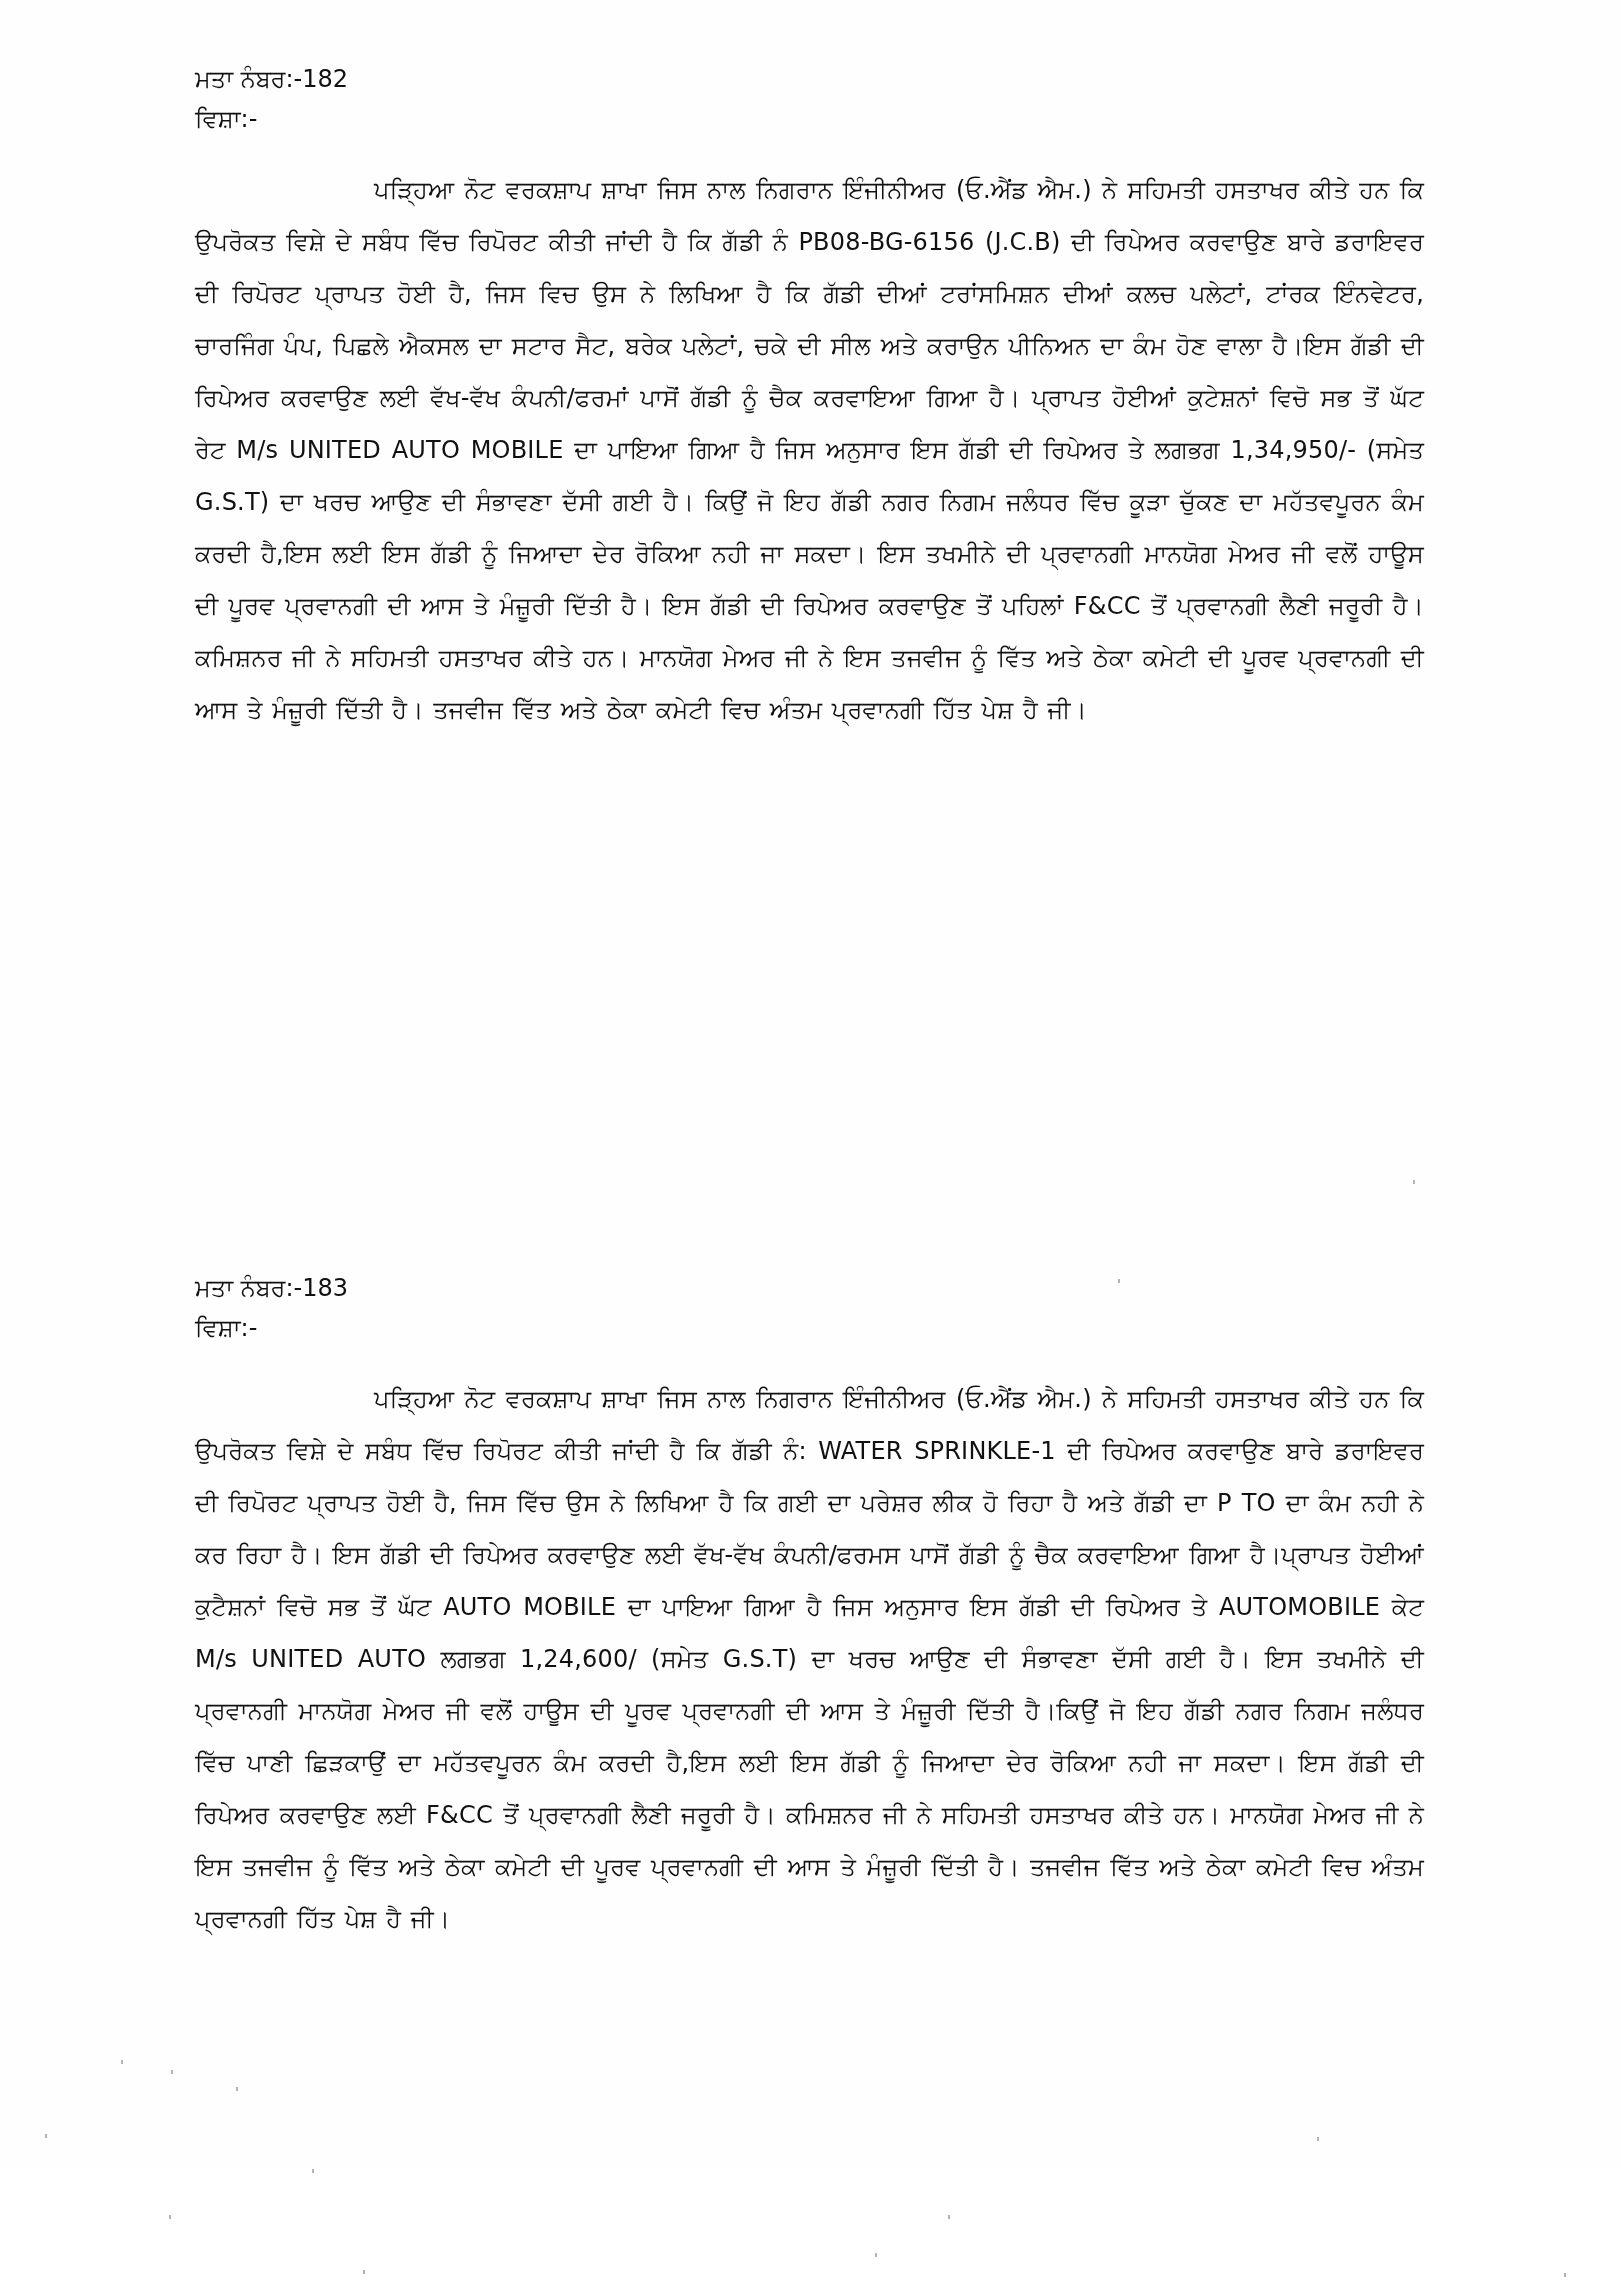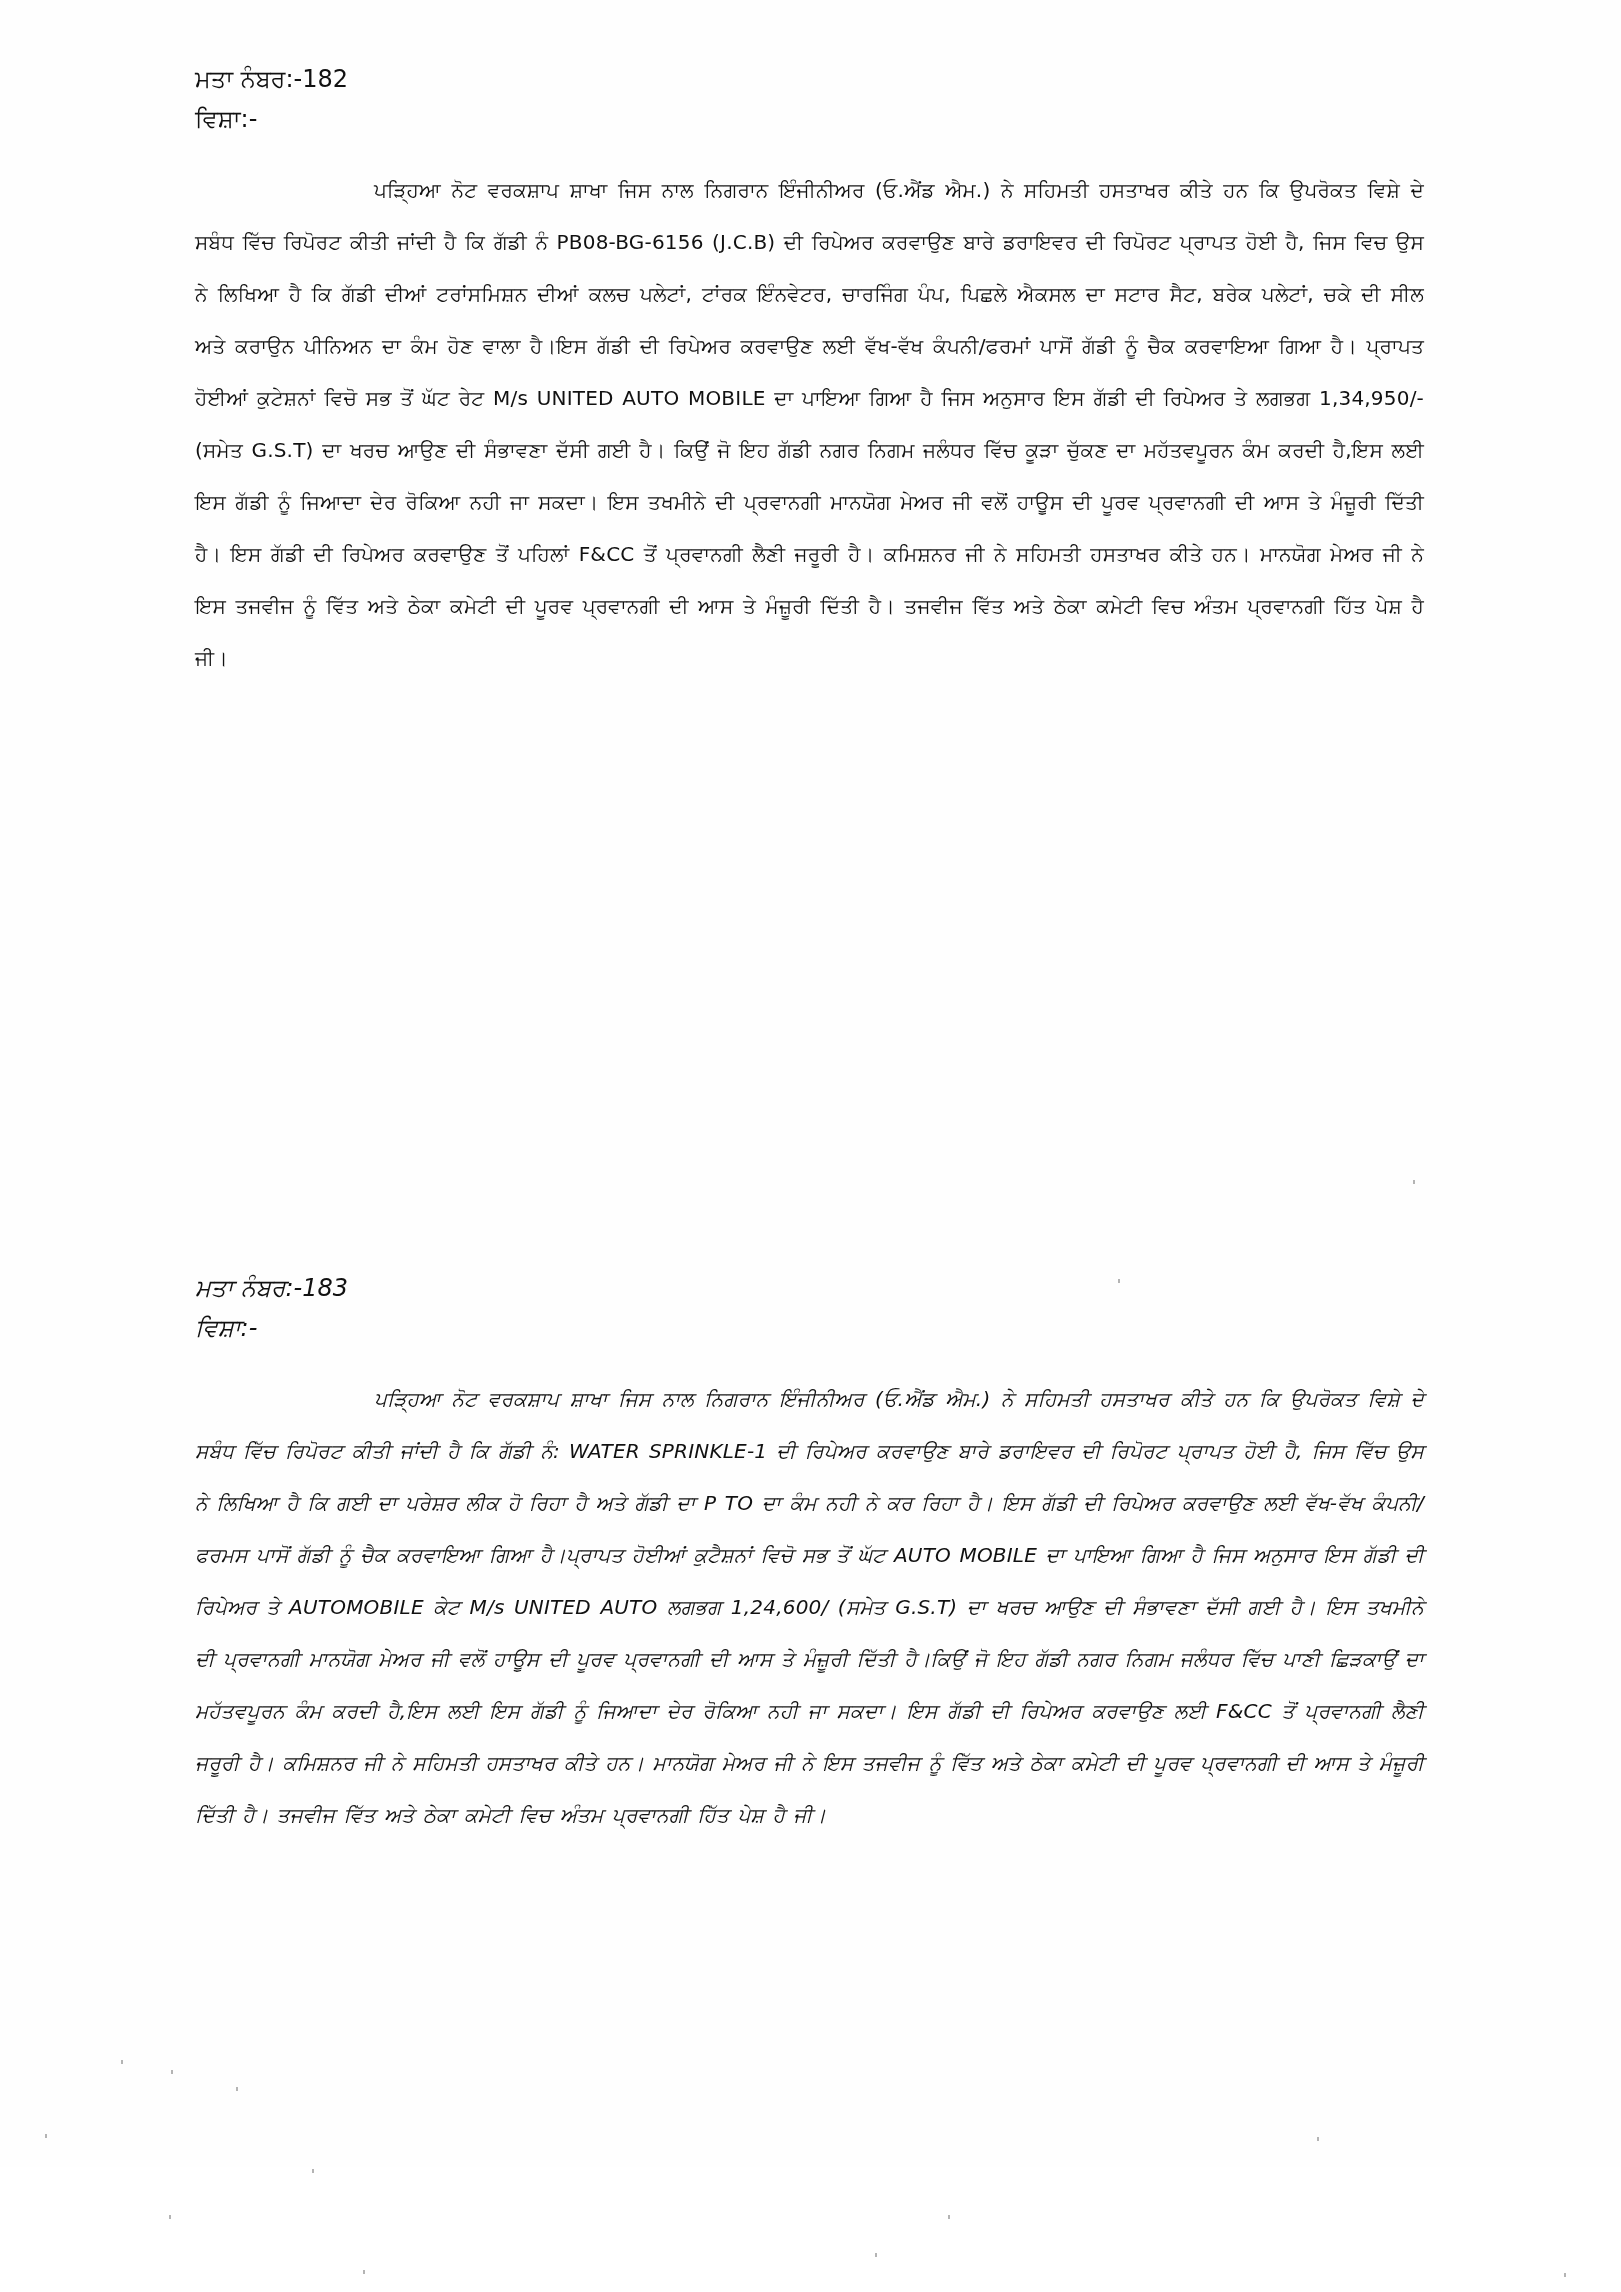--- a/index.html
+++ b/index.html
@@ -1,26 +1,26 @@
 <!DOCTYPE html>
 <html style="font-size:14.3px"><head>
   <meta charset="utf-8">
   <style>
     html, body { margin: 0; padding: 0; background: #ffffff; }
     body { width: 1621px; height: 2293px; position: relative; overflow: hidden;
            font-family: "DejaVu Sans", "Liberation Sans", sans-serif; color: #111111; }
     .page { position: absolute; left: 0; top: 0; width: 1621px; height: 2167px; background: #fefefe; }
     .section { position: absolute; left: 195px; width: 1229px; }
     #sec1 { top: 61px; }
-    #sec2 { top: 1270px; font-style: italic; }
+    #sec2 { top: 1270px; }
     .resolution-no { font-size: 24px; line-height: 36px; height: 36px; }
     .subject-row { display: flex; font-size: 24px; line-height: 36px; height: 36px; margin-top: 4px; }
     .subject-label { width: 179px; flex: 0 0 179px; }
     .subject-text { flex: 1; }
-    .body-text { margin-top: 27px; font-size: 20px; line-height: 52px; text-align: justify;
+    .body-text { margin-top: 27px; font-size: 24px; line-height: 52px; text-align: justify;
                  text-indent: 179px; letter-spacing: 0.2px; word-spacing: 1.8px; }
     .speck { position: absolute; width: 1.8px; height: 3.6px; background: #777; opacity: 0.55; }
   </style>
 </head>
 <body>
 
 <div class="page">
 
   <div class="section" id="sec1">
     <div class="resolution-no">ਮਤਾ ਨੰਬਰ:-182</div>

